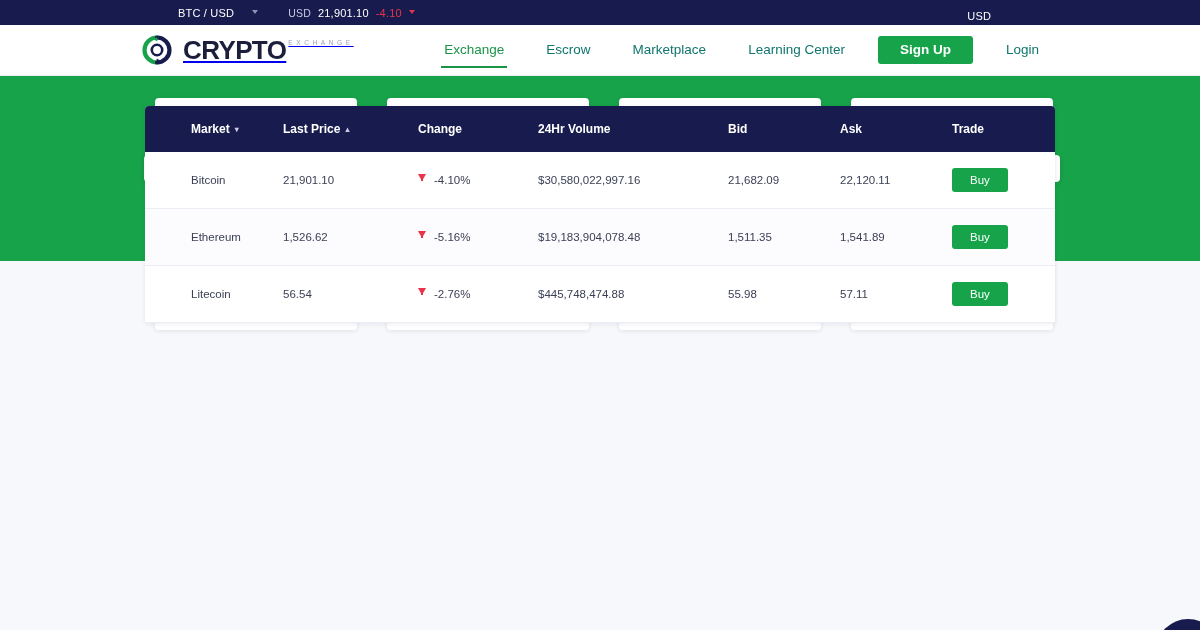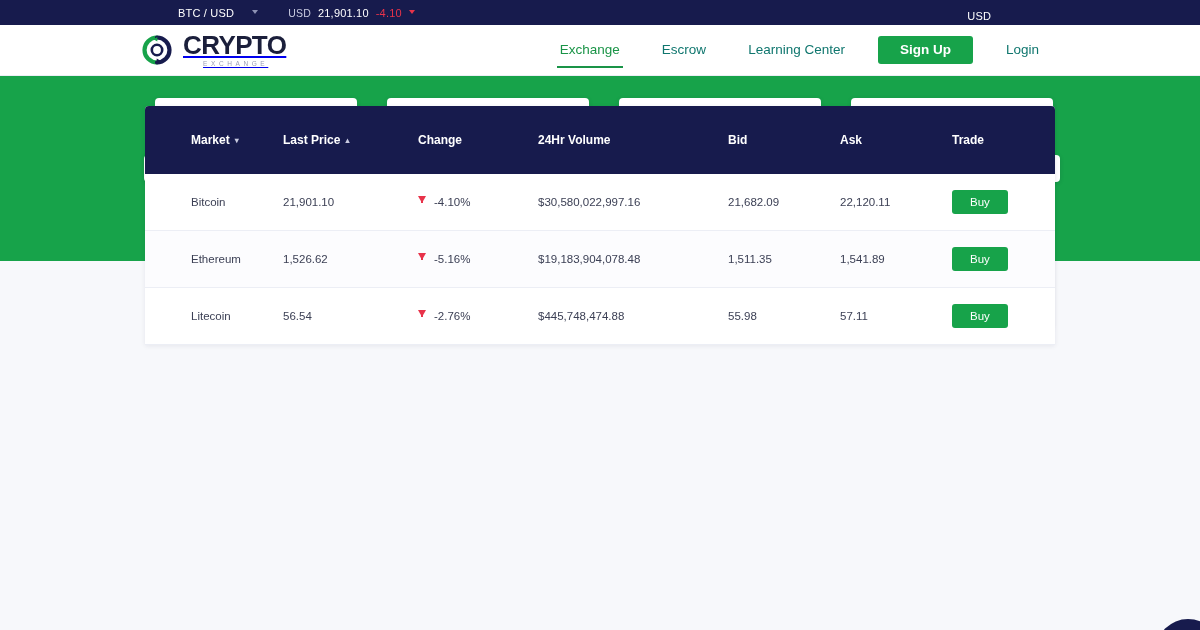--- a/index.html
+++ b/index.html
@@ -31,21 +31,21 @@
   }
   .caret.red { border-top-color:#e8334a; }
 
   
   .header {
     height:51px; background:#fff; display:flex; align-items:center;
     border-bottom:1px solid #eceef5; position:relative;
   }
   .logo { display:flex; align-items:center; gap:9px; margin-left:140px; }
   .logo-mark { width:34px; height:34px; position:relative; }
-  .logo-text { display:flex; flex-direction:column; line-height:1;text-align:center; }
+  .logo-text { display:flex; flex-direction:row; line-height:1;text-align:center; }
   .logo-word {
     font-size:26px; font-weight:bold; color:#1b1f3b;
     letter-spacing:-0.6px;
   }
   .logo-sub {
     font-size:6.5px; color:#9a9db5; letter-spacing:3.6px;
     margin-top:3px; padding-left:2px;
   }
   .nav { display:flex; align-items:center; gap:0; margin-left:auto; margin-right:140px; }
   .nav a {
@@ -141,21 +141,21 @@
 
   
   .table-wrap {
     position:absolute; top:-155px; left:145px; width:910px;
     background:#fff; border-radius:4px 4px 0 0;
     box-shadow:0 1px 5px rgba(27,31,59,.08); overflow:hidden;
   }
   table { width:100%; border-collapse:collapse; }
   thead th {
     background:#171b4d; color:#fff; font-size:12px; font-weight:bold;
-    text-align:left; padding:27px 0; height:37px;
+    text-align:left; padding:16px 0; height:37px;
   }
   thead th span.sortcaret {
     display:inline-block; margin-left:5px; font-size:8px; color:#c9cbe0; vertical-align:middle;
   }
   tbody td {
     font-size:11.5px; color:#3c4055; padding:16px 0;
     border-bottom:1px solid #eceef5; height:47px;
   }
   tbody tr:nth-child(even) td { background:#fcfcfe; }
   .col-market { padding-left:46px !important; width:138px; }
@@ -220,20 +220,21 @@
       </svg>
     </span>
     <span class="logo-text">
       <span class="logo-word">CRYPTO</span>
       <span class="logo-sub">EXCHANGE</span>
     </span>
   </a>
   <nav class="nav">
     <a href="#" class="active">Exchange</a>
     <a href="#">Escrow</a>
+    <a href="#">Marketplace</a>
     <a href="#">Learning Center</a>
     <a href="#" class="btn-signup-nav">Sign Up</a>
     <a href="#">Login</a>
   </nav>
 </div>
 
 <div class="hero">
   <h1>Buy, Sell, Trade Crypto.</h1>
   <form class="hero-form">
     <input class="email-input" type="text" placeholder="Email address" style="">

